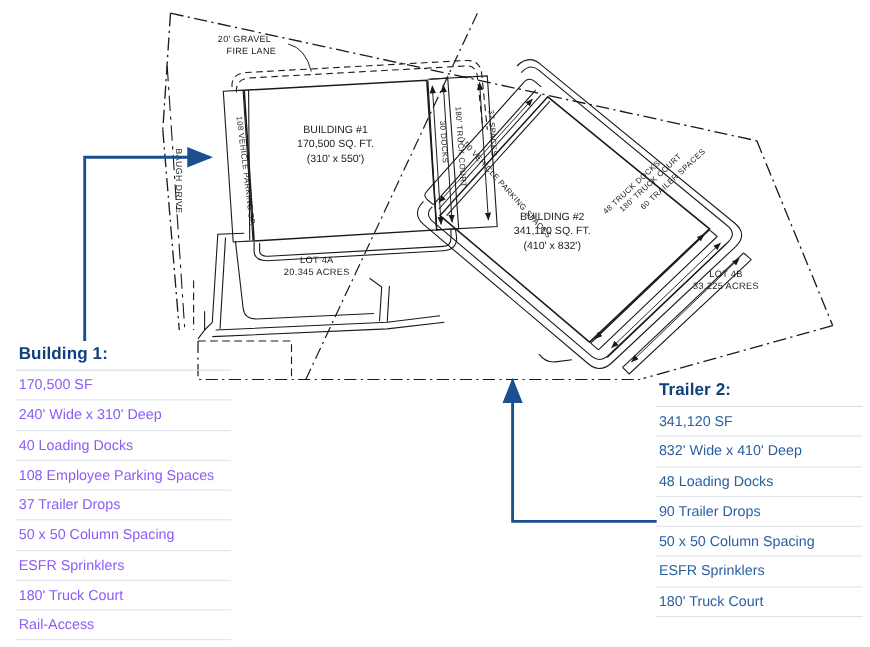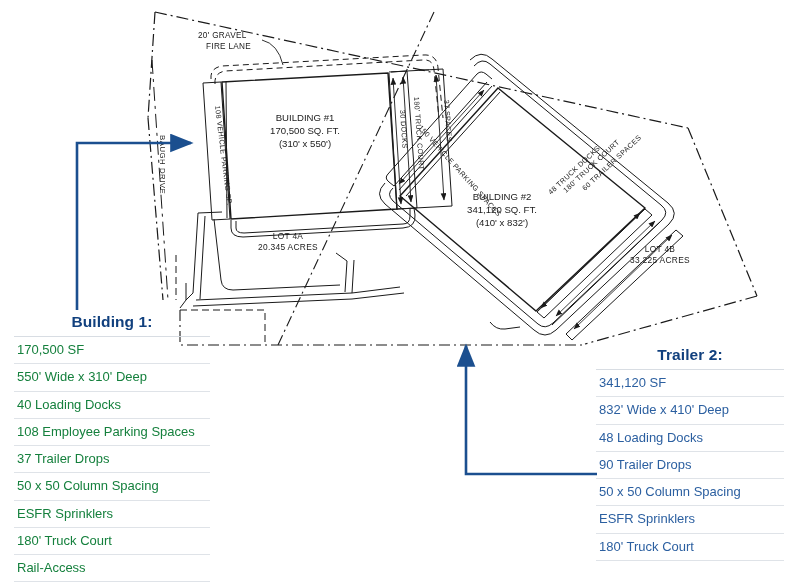--- a/index.html
+++ b/index.html
@@ -51,25 +51,24 @@
     width: 188px;
   }
   .spec-title {
     font-size: 15.5px;
     font-weight: bold;
     color: #11407e;
     letter-spacing: 0.1px;
     padding: 3px 3px 6px 3px;
     border-bottom: 1px solid #d8dde3;
     line-height: 1.1;
-    text-align: center;
   }
   .spec-row {
     font-size: 13px;
-    color: #15803d;
+    color: #8b5cf6;
     padding: 5px 3px 5px 3px;
     border-bottom: 1px solid #dfe3e8;
     line-height: 1.25;
     white-space: nowrap;
   }
   #spec-building-2 .spec-row { color: #2b5fa0; }
 
   
   #connectors {
     position: absolute;
@@ -263,21 +262,21 @@
         <path d="M0,0 L9,3.6 L0,7.2 z" fill="#1b4f8f"></path>
       </marker>
     </defs>
     <path d="M77,310 L77,143 L191,143" stroke="#1b4f8f" stroke-width="2.6" fill="none" marker-end="url(#blueArrowR)"></path>
     <path d="M597,474 L466,474 L466,346" stroke="#1b4f8f" stroke-width="2.6" fill="none" marker-end="url(#blueArrowU)"></path>
   </svg>
 
   <div class="spec-panel" id="spec-building-1">
     <div class="spec-title">Building 1:</div>
     <div class="spec-row">170,500 SF</div>
-    <div class="spec-row">550' Wide x 310' Deep</div>
+    <div class="spec-row">240' Wide x 310' Deep</div>
     <div class="spec-row">40 Loading Docks</div>
     <div class="spec-row">108 Employee Parking Spaces</div>
     <div class="spec-row">37 Trailer Drops</div>
     <div class="spec-row">50 x 50 Column Spacing</div>
     <div class="spec-row">ESFR Sprinklers</div>
     <div class="spec-row">180' Truck Court</div>
     <div class="spec-row">Rail-Access</div>
   </div>
 
   <div class="spec-panel" id="spec-building-2">

